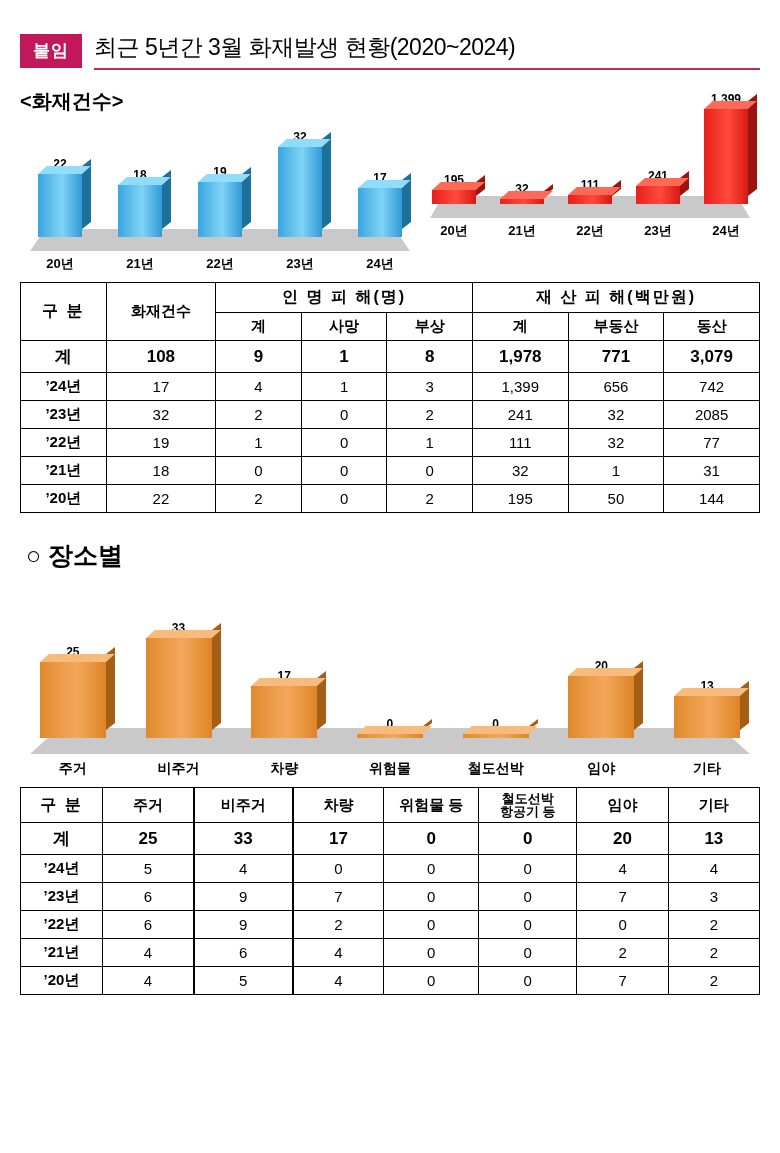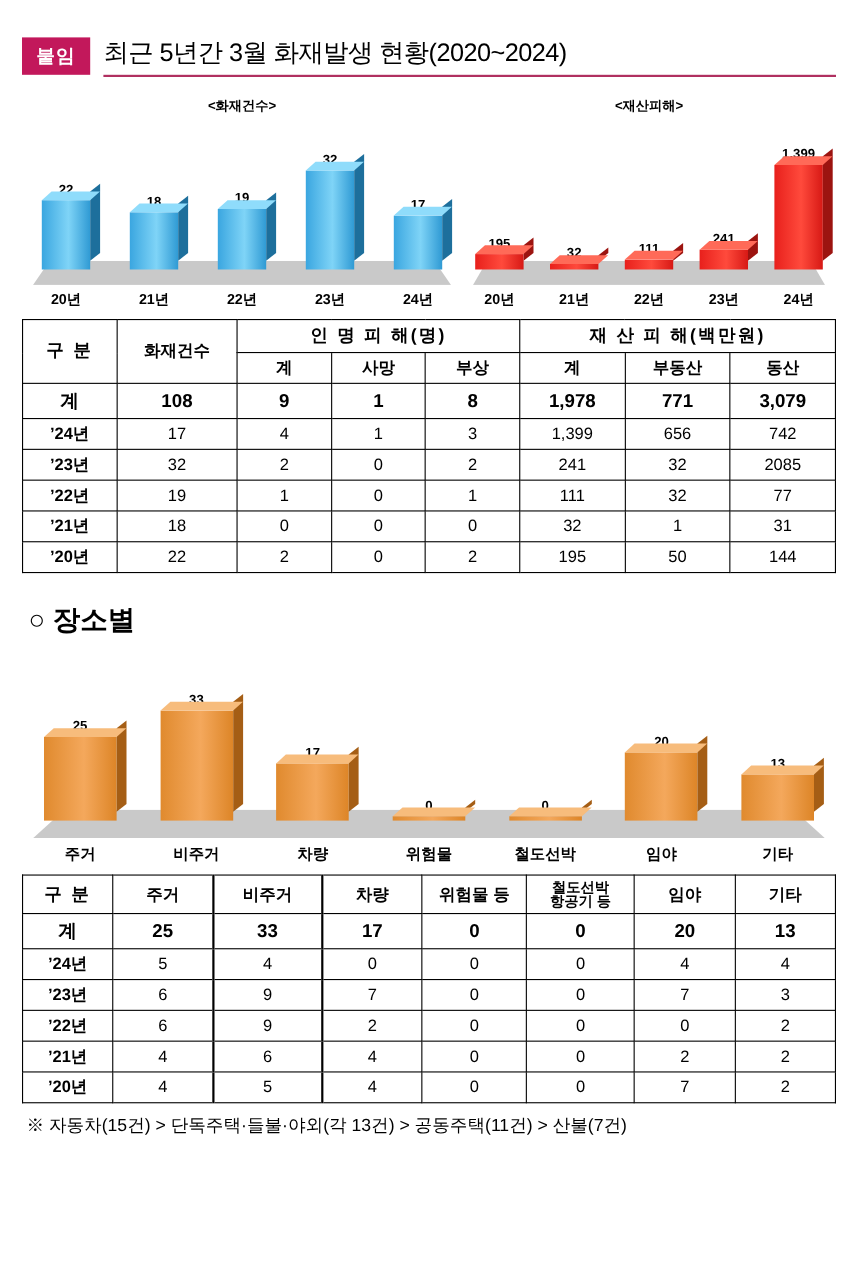--- a/index.html
+++ b/index.html
@@ -19,21 +19,21 @@
     padding: 5px 13px 6px; letter-spacing: 1px;
   }
   .title-wrap { flex: 1; border-bottom: 2px solid #b03060; padding-bottom: 5px; }
   .title { font-size: 23px; font-weight: normal; letter-spacing: -0.5px; }
 
   
   .chart-row { display: flex; margin-top: 18px; }
   .chart-block { position: relative; }
   .chart-block.left { width: 400px; }
   .chart-block.right { width: 340px; }
-  .chart-title { text-align: center; font-size: 12px; font-weight: bold; margin-bottom: 24px; }
+  .chart-title { text-align: left; font-size: 20px; font-weight: bold; margin-bottom: 6px; }
   .plot { position: relative; height: 130px; }
   .ground {
     position: absolute; bottom: 0; left: 10px; right: 10px; height: 22px;
     background: #c9c9c9;
     clip-path: polygon(4% 0%, 96% 0%, 100% 100%, 0% 100%);
   }
   .bars { position: absolute; bottom: 14px; left: 0; right: 0; height: 116px;
           display: flex; align-items: flex-end; justify-content: space-around; }
   .bar-slot { width: 58px; position: relative; display: flex; flex-direction: column;
               align-items: center; justify-content: flex-end; height: 100%; }
@@ -148,21 +148,20 @@
       <div class="xlabels">
         <span>20년</span>
         <span>21년</span>
         <span>22년</span>
         <span>23년</span>
         <span>24년</span>
       </div>
     </div>
 
     <div class="chart-block right">
-      <div class="chart-title">&lt;재산피해&gt;</div>
       <div class="plot">
         <div class="ground"></div>
         <div class="bars">
           <div class="bar-slot">
             <div class="bar-val">195</div>
             <div class="bar3d red" style="height:14px">
               <div class="face"></div>
                 <div class="side"></div>
                 <div class="top"></div>
             </div>
@@ -434,14 +433,13 @@
       <td class="thickcol">5</td>
       <td>4</td>
       <td>0</td>
       <td>0</td>
       <td>7</td>
       <td>2</td>
     </tr>
   </tbody>
     </table>
 
-  <div class="footnote">※ 자동차(15건) &gt; 단독주택·들불·야외(각 13건) &gt; 공동주택(11건) &gt; 산불(7건)</div>
 </div>
 
 </body></html>

